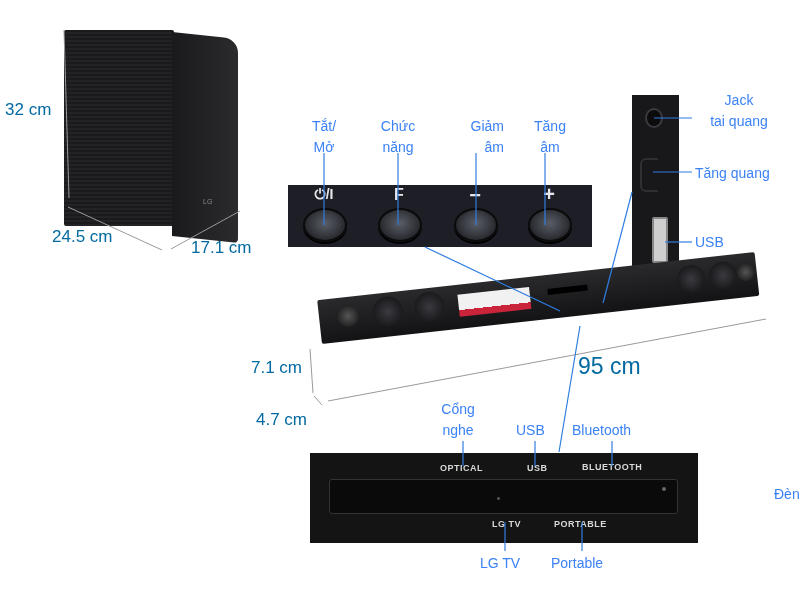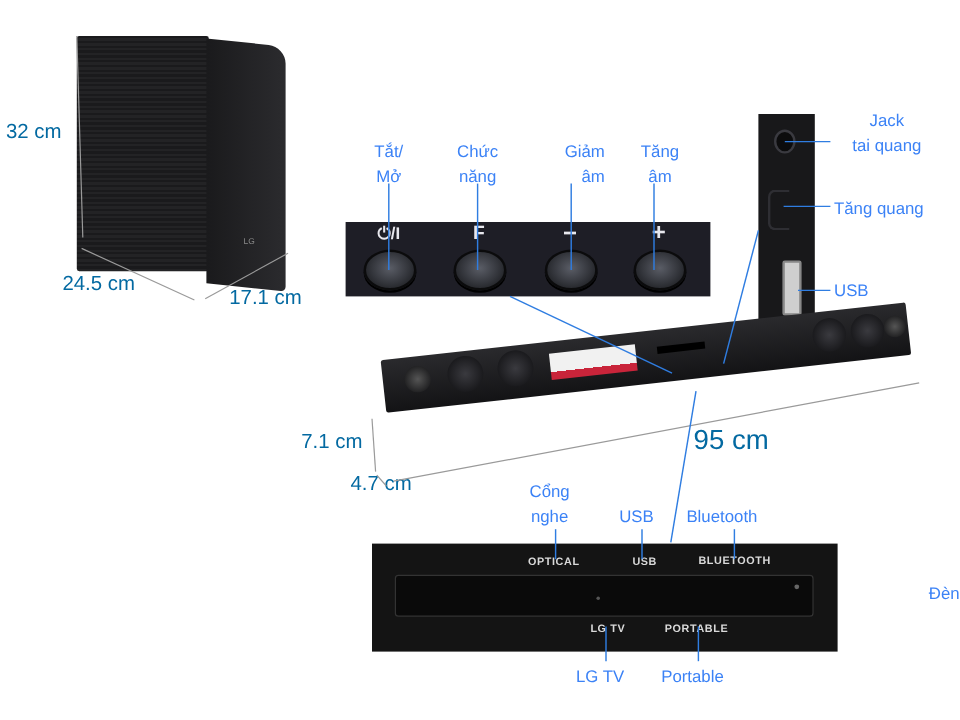--- a/index.html
+++ b/index.html
@@ -75,21 +75,21 @@
   <div class="abs" style="left:54px;top:4px;width:30px;height:30px;border-radius:50%;background:radial-gradient(#3a3a3f,#0d0d0f);"></div>
   <div class="abs" style="left:96px;top:4px;width:30px;height:30px;border-radius:50%;background:radial-gradient(#3a3a3f,#0d0d0f);"></div>
   <div class="abs" style="left:140px;top:10px;width:72px;height:22px;background:linear-gradient(180deg,#f1f1f1 0 70%,#c9243a 70% 100%);"></div>
   <div class="abs" style="left:230px;top:14px;width:40px;height:6px;background:#000;"></div>
   <div class="abs" style="left:360px;top:6px;width:28px;height:28px;border-radius:50%;background:radial-gradient(#3a3a3f,#0d0d0f);"></div>
   <div class="abs" style="left:392px;top:6px;width:28px;height:28px;border-radius:50%;background:radial-gradient(#3a3a3f,#0d0d0f);"></div>
   <div class="abs" style="left:420px;top:10px;width:18px;height:18px;border-radius:50%;background:radial-gradient(#555,#0d0d0f);"></div>
 </div>
 <div class="dim" style="left:578px;top:353px;font-size:23px;">95 cm</div>
 <div class="dim" style="left:251px;top:358px;font-size:17px;">7.1 cm</div>
-<div class="dim" style="left:256px;top:393px;font-size:17px;margin-left:36px;">4.7 cm</div>
+<div class="dim" style="left:256px;top:410px;font-size:17px;">4.7 cm</div>
 
 <div class="abs dark" style="left:310px;top:453px;width:388px;height:90px;background:#141414;"></div>
 <div class="abs" style="left:329px;top:479px;width:347px;height:33px;background:#0a0a0a;border:1px solid #333;border-radius:3px;"></div>
 <div class="abs" style="left:662px;top:487px;width:4px;height:4px;border-radius:50%;background:#666;"></div>
 <div class="abs" style="left:497px;top:497px;width:3px;height:3px;border-radius:50%;background:#555;"></div>
 
 <div class="tiny" style="left:440px;top:463px;">OPTICAL</div>
 <div class="tiny" style="left:527px;top:463px;">USB</div>
 <div class="tiny" style="left:582px;top:462px;">BLUETOOTH</div>
 <div class="tiny" style="left:492px;top:519px;">LG TV</div>

